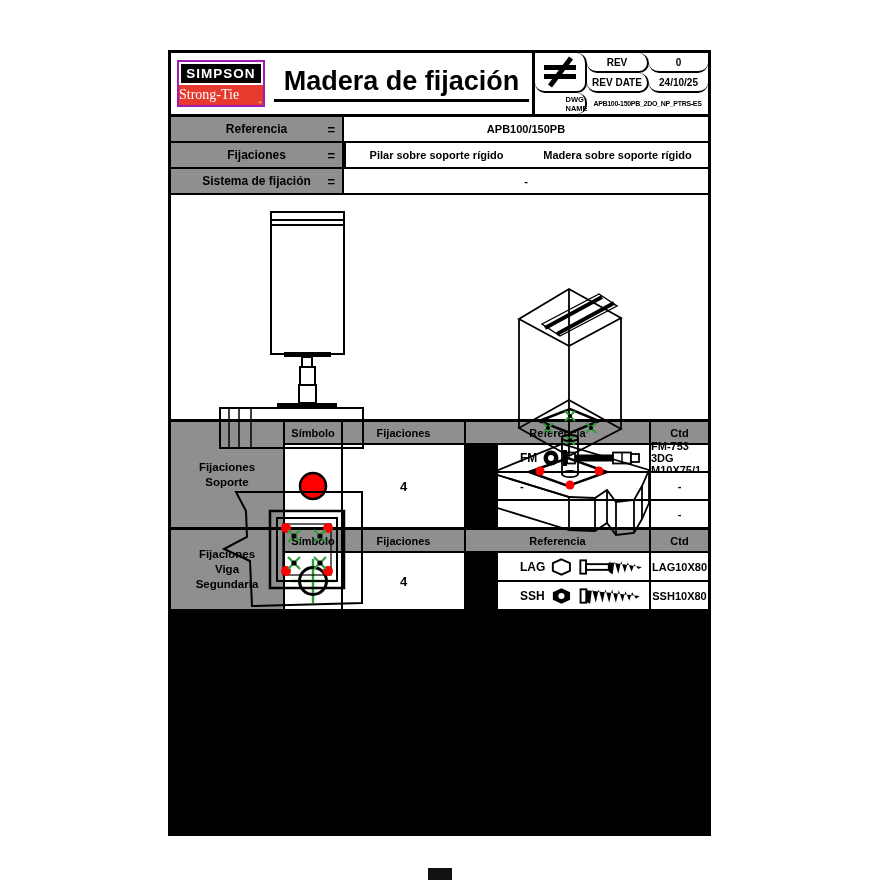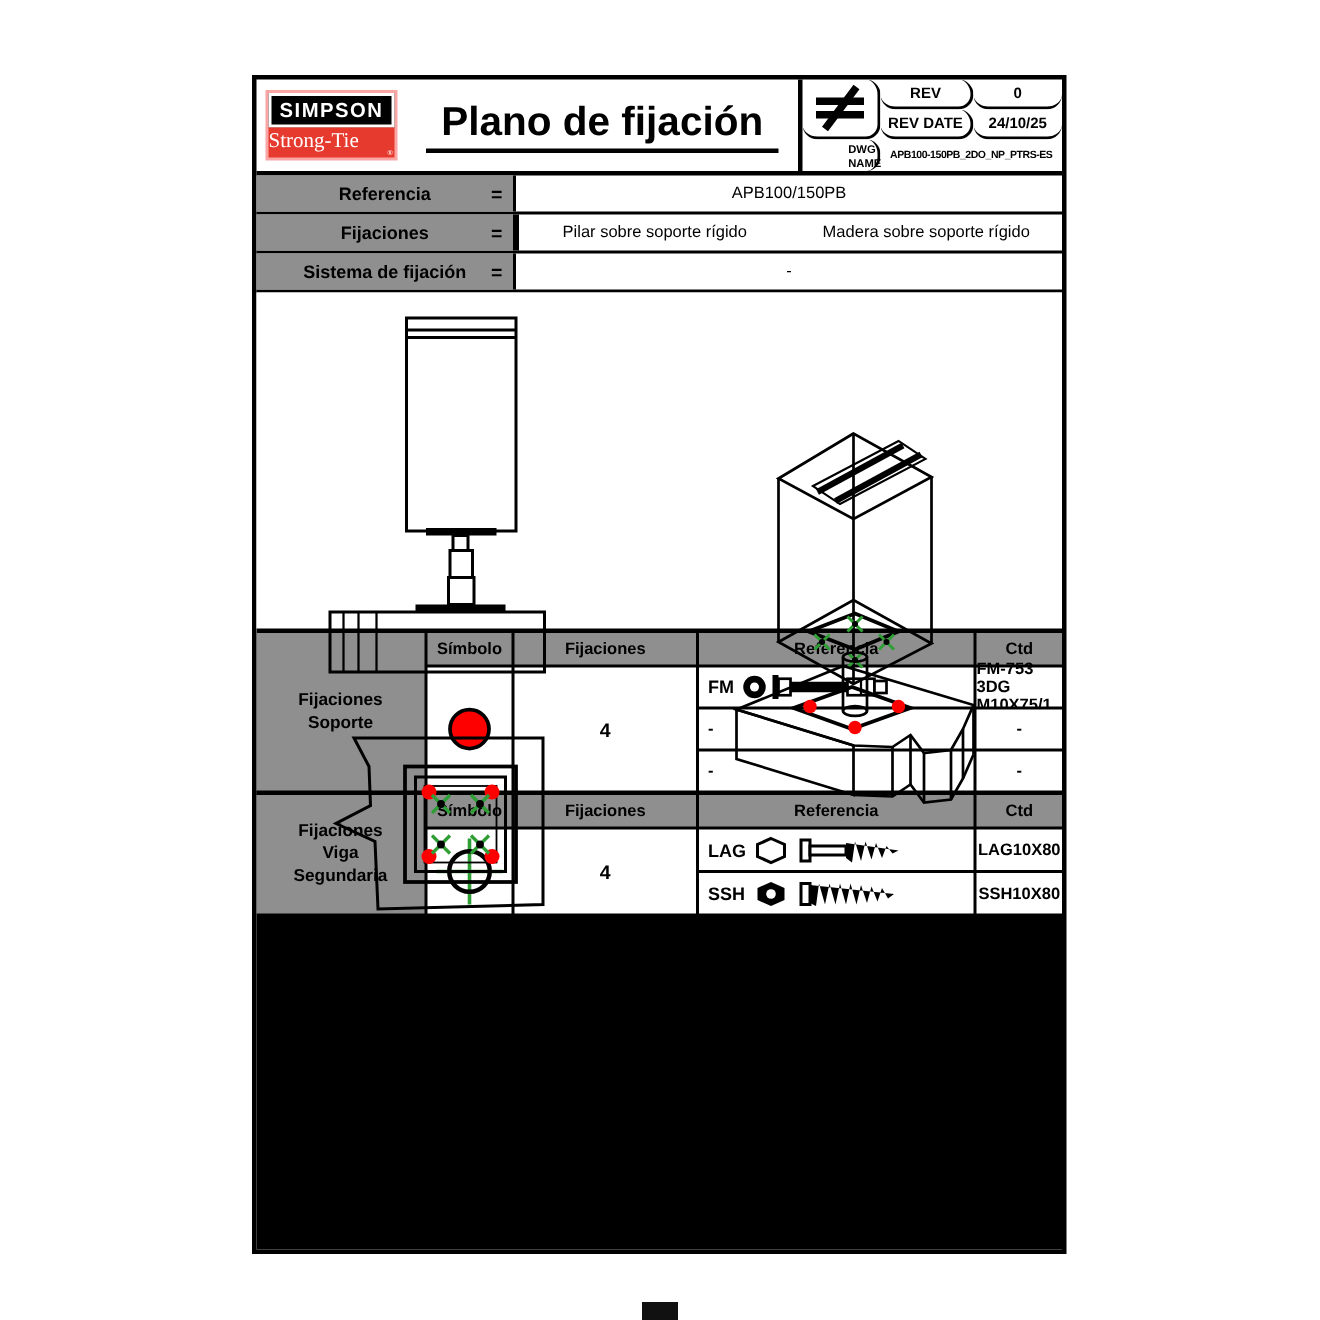--- a/index.html
+++ b/index.html
@@ -3,60 +3,60 @@
 <meta charset="utf-8">
 <style>
   html,body{margin:0;padding:0;}
   body{width:880px;height:880px;background:#fff;font-family:"Liberation Sans",sans-serif;color:#000;}
   .canvas{position:relative;width:880px;height:880px;background:#fff;overflow:hidden;}
   .sheet{position:absolute;left:168px;top:50px;width:543px;height:786px;border:3px solid #000;
          box-sizing:border-box;background:#fff;display:flex;flex-direction:column;}
   
   .hdr{height:64px;display:flex;border-bottom:3px solid #000;box-sizing:border-box;flex:0 0 auto;}
   .logo-cell{width:100px;display:flex;align-items:center;justify-content:center;}
-  .logo{width:88px;background:#fca5a5;padding:2px;box-sizing:border-box;}
+  .logo{width:88px;background:#a21caf;padding:2px;box-sizing:border-box;}
   .logo-top{background:#000;border:2px solid #fff;color:#fff;font-weight:bold;font-size:13.5px;
             text-align:center;letter-spacing:1px;padding:2px 0;}
   .logo-bot{background:#e63a2e;color:#fff;font-family:"Liberation Serif",serif;font-weight:normal;
             font-size:14px;text-align:left;padding:2px 0;position:relative;}
   .logo-reg{font-size:5px;position:absolute;right:1px;bottom:0;}
   .title-cell{flex:1;display:flex;align-items:center;justify-content:center;}
   .title{font-size:27px;font-weight:bold;border-bottom:3px solid #000;padding:0 10px 2px;}
   .rev-block{width:176px;border-left:3px solid #000;display:grid;
              grid-template-columns:52px 62px 1fr;grid-template-rows:20px 20px 1fr;box-sizing:border-box;}
   .rev-block>div{display:flex;align-items:center;justify-content:center;box-sizing:border-box;border-radius:10px;}
   .neq{grid-row:1/3;grid-column:1;border-right:2px solid #000;border-bottom:2px solid #000;}
   .rl{border-right:2px solid #000;border-bottom:2px solid #000;font-weight:bold;font-size:10px;}
   .rv{border-bottom:2px solid #000;font-weight:bold;font-size:10px;}
   .dl{grid-column:1;border-right:2px solid #000;font-weight:bold;font-size:7.5px;margin-left:33px;}
   .dv{grid-column:2/4;font-weight:bold;font-size:7px;letter-spacing:-0.3px;white-space:nowrap;}
   
   .ref-row{height:26px;display:flex;border-bottom:2px solid #000;box-sizing:border-box;flex:0 0 auto;}
   .ref-label{width:173px;background:#8f8f8f;border-right:2px solid #000;position:relative;
              display:flex;align-items:center;justify-content:center;font-weight:bold;font-size:12px;box-sizing:border-box;}
   .ref-eq{position:absolute;right:7px;font-weight:bold;font-size:13px;}
-  .ref-val{flex:1;display:flex;align-items:center;justify-content:center;font-weight:normal;font-size:11px;}
+  .ref-val{flex:1;display:flex;align-items:center;justify-content:center;font-weight:bold;font-size:11px;}
   .ref-val.split{border-left:2px solid #000;}
   
   .draw-area{flex:1 1 auto;position:relative;border-bottom:3px solid #000;background:#fff;}
   .draw-area svg{position:absolute;left:0;top:0;}
   
   .fix{display:grid;background:#000;gap:2px;box-sizing:border-box;flex:0 0 auto;}
   .t1{grid-template-columns:112px 56px 121px 183px 1fr;grid-template-rows:21px 26px 26px 26px;border-bottom:3px solid #000;}
   .t2{grid-template-columns:112px 56px 121px 183px 1fr;grid-template-rows:21px 27px 27px;flex:1 1 auto;}
   .fix>div{display:flex;align-items:center;box-sizing:border-box;}
   .gcell{background:#8f8f8f;flex-direction:column;justify-content:center;font-weight:bold;font-size:11.5px;line-height:1.3;}
   .t1 .gcell{grid-row:1/5;}
   .t2 .gcell{grid-row:1/4;}
   .hcell{background:#8f8f8f;justify-content:center;font-weight:bold;font-size:11px;}
   .sym{background:#fff;justify-content:center;}
   .t1 .sym{grid-row:2/5;}
   .t2 .sym{grid-row:2/4;}
   .wcell{background:#fff;font-weight:bold;font-size:11px;}
-  .fcell{padding-left:6px;gap:5px;}
+  .fcell{padding-left:22px;gap:5px;margin-left:32px;}
   .rcell{justify-content:center;}
   .qty{background:#fff;justify-content:center;font-weight:bold;font-size:13px;}
   .t1 .qty{grid-row:2/5;}
   .t2 .qty{grid-row:2/4;}
   .code{font-weight:bold;font-size:12px;}
   .bottom-mark{position:absolute;left:428px;top:868px;width:24px;height:12px;background:#111;}
 </style>
 </head>
 <body>
 
@@ -66,21 +66,21 @@
     <div class="hdr">
       <div class="logo-cell">
         <div class="logo">
           <div class="logo-top">SIMPSON</div>
           <div class="logo-bot">
             <span>Strong-Tie</span><span class="logo-reg">®</span>
           </div>
         </div>
       </div>
       <div class="title-cell">
-        <span class="title">Plano de fijación</span>
+        <span class="title">Madera de fijación</span>
       </div>
       <div class="rev-block">
         <div class="neq">
           <svg width="40" height="32" viewBox="0 0 40 32">
             <rect x="4" y="9" width="32" height="5" fill="#000"></rect>
             <rect x="4" y="18" width="32" height="5" fill="#000"></rect>
             <line x1="10" y1="30" x2="31" y2="2" stroke="#000" stroke-width="5"></line>
           </svg>
         </div>
         <div class="rl">REV</div>

